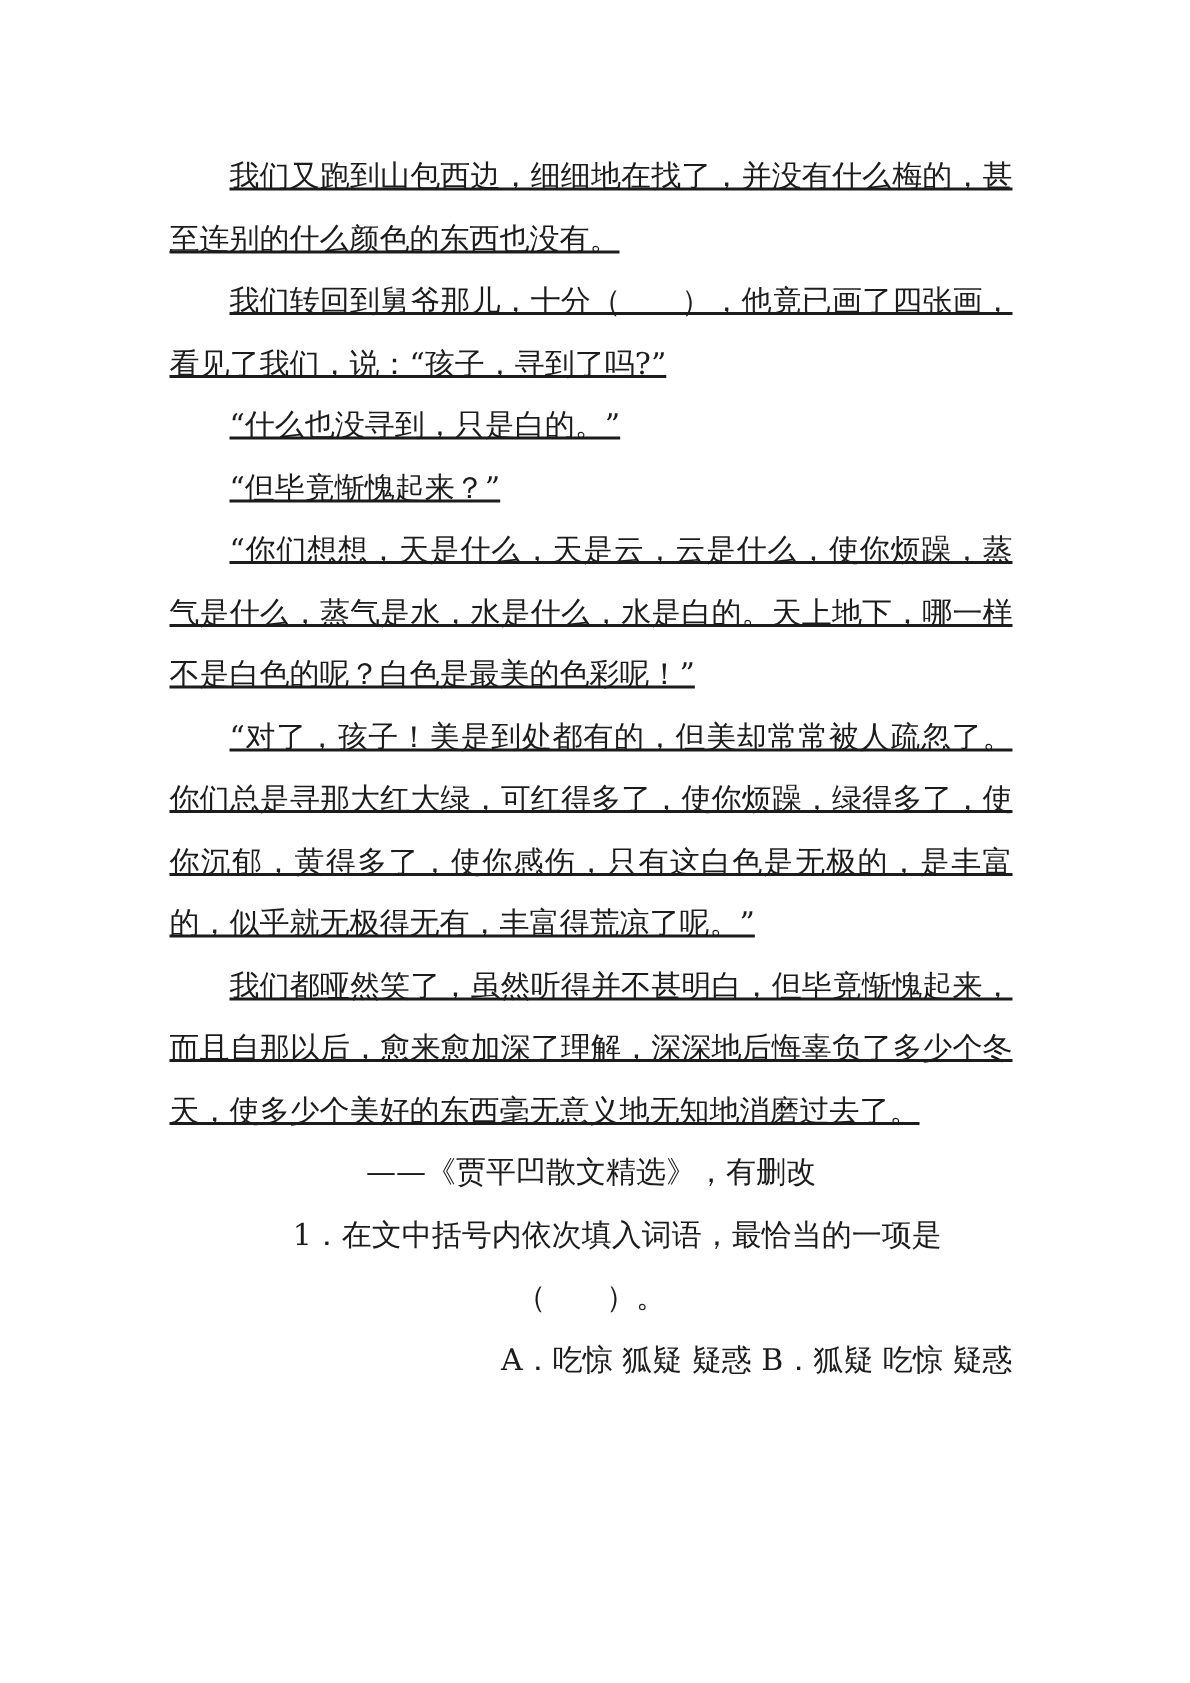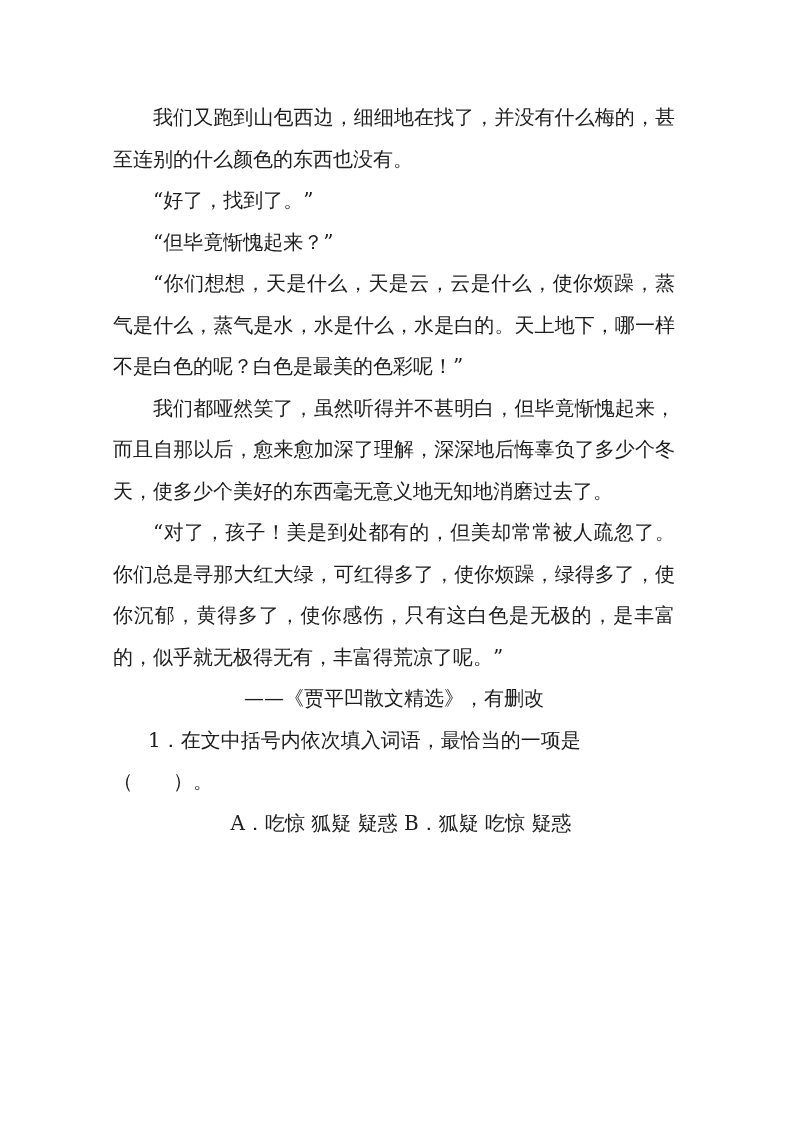--- a/index.html
+++ b/index.html
@@ -25,42 +25,44 @@
     line-height: 41.5px;
     text-align: justify;
     text-justify: inter-character;
   }
   .content p {
     margin: 0;
     padding: 0;
   }
   .para {
     text-indent: 2em;
+    text-decoration: underline;
   }
   .source {
     text-align: center;
     text-indent: 0;
   }
   .question {
     text-indent: 35px;
-    text-align: left;
+    text-align: center;
   }
   .options {
     text-indent: 14px;
-    text-align: center;
+    text-align: right;
   }
 </style>
 </head>
 <body>
 
 <div class="page">
   <div class="content">
     <p class="para">我们又跑到山包西边，细细地在找了，并没有什么梅的，甚至连别的什么颜色的东西也没有。</p>
-    <p class="para">“好了，找到了。”</p>
+    <p class="para">我们转回到舅爷那儿，十分（　　），他竟已画了四张画，看见了我们，说：“孩子，寻到了吗?”</p>
+    <p class="para">“什么也没寻到，只是白的。”</p>
     <p class="para">“但毕竟惭愧起来？”</p>
     <p class="para">“你们想想，天是什么，天是云，云是什么，使你烦躁，蒸气是什么，蒸气是水，水是什么，水是白的。天上地下，哪一样不是白色的呢？白色是最美的色彩呢！”</p>
+    <p class="para">“对了，孩子！美是到处都有的，但美却常常被人疏忽了。你们总是寻那大红大绿，可红得多了，使你烦躁，绿得多了，使你沉郁，黄得多了，使你感伤，只有这白色是无极的，是丰富的，似乎就无极得无有，丰富得荒凉了呢。”</p>
     <p class="para">我们都哑然笑了，虽然听得并不甚明白，但毕竟惭愧起来，而且自那以后，愈来愈加深了理解，深深地后悔辜负了多少个冬天，使多少个美好的东西毫无意义地无知地消磨过去了。</p>
-    <p class="para">“对了，孩子！美是到处都有的，但美却常常被人疏忽了。你们总是寻那大红大绿，可红得多了，使你烦躁，绿得多了，使你沉郁，黄得多了，使你感伤，只有这白色是无极的，是丰富的，似乎就无极得无有，丰富得荒凉了呢。”</p>
     <p class="source">——《贾平凹散文精选》，有删改</p>
     <p class="question">1．在文中括号内依次填入词语，最恰当的一项是（　　）。</p>
     <p class="options">A．吃惊 狐疑 疑惑 B．狐疑 吃惊 疑惑</p>
   </div>
 </div>
 
 </body></html>

